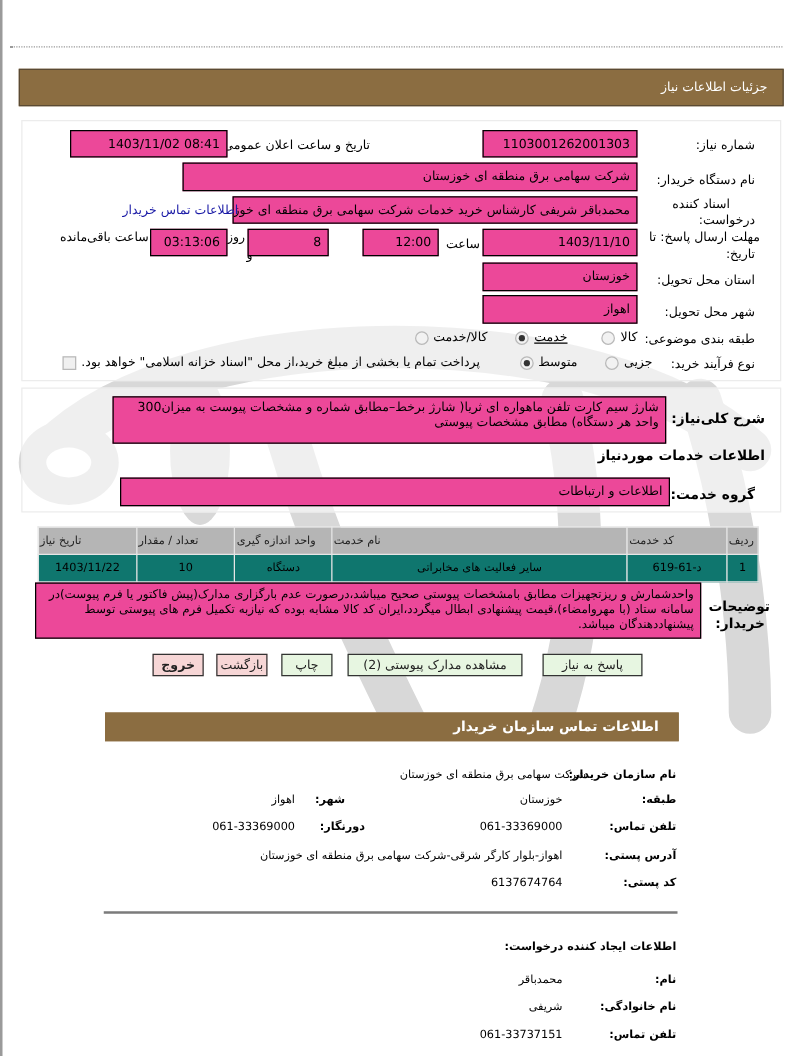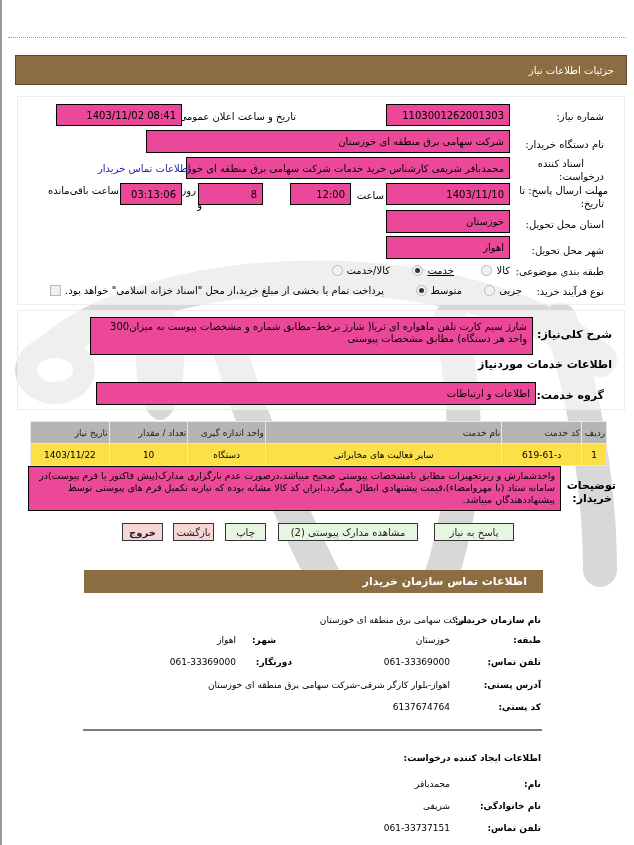--- a/index.html
+++ b/index.html
@@ -48,24 +48,24 @@
   }
   .opt { position: absolute; direction: rtl; font-size: 10px; white-space: nowrap; display: flex; align-items: center; gap: 4px; }
   .bold { font-weight: bold; }
 
   table.items {
     position: absolute; left: 30px; top: 421px; width: 577px;
     border-collapse: collapse; direction: rtl; font-size: 9px;
   }
   table.items th {
     background: #b5b5b5; color: #222; font-weight: normal; height: 19px;
-    border: 1px solid #e6e6e6; text-align: right;
+    border: 1px solid #e6e6e6; text-align: left;
   }
   table.items td {
-    background: #fde047; height: 19px; text-align: center; border: 1px solid #e6e6e6;
+    background: #0f766e; height: 19px; text-align: center; border: 1px solid #e6e6e6;
   }
 
   .btn {
     position: absolute; top: 523px; height: 18px; box-sizing: border-box;
     border: 1px solid #333; font-size: 10px; display: flex; align-items: center; justify-content: center;
     direction: rtl; color: #222;
   }
   .btn.green { background: #e7f6e1; }
   .btn.red { background: #f7d6d6; }
 

